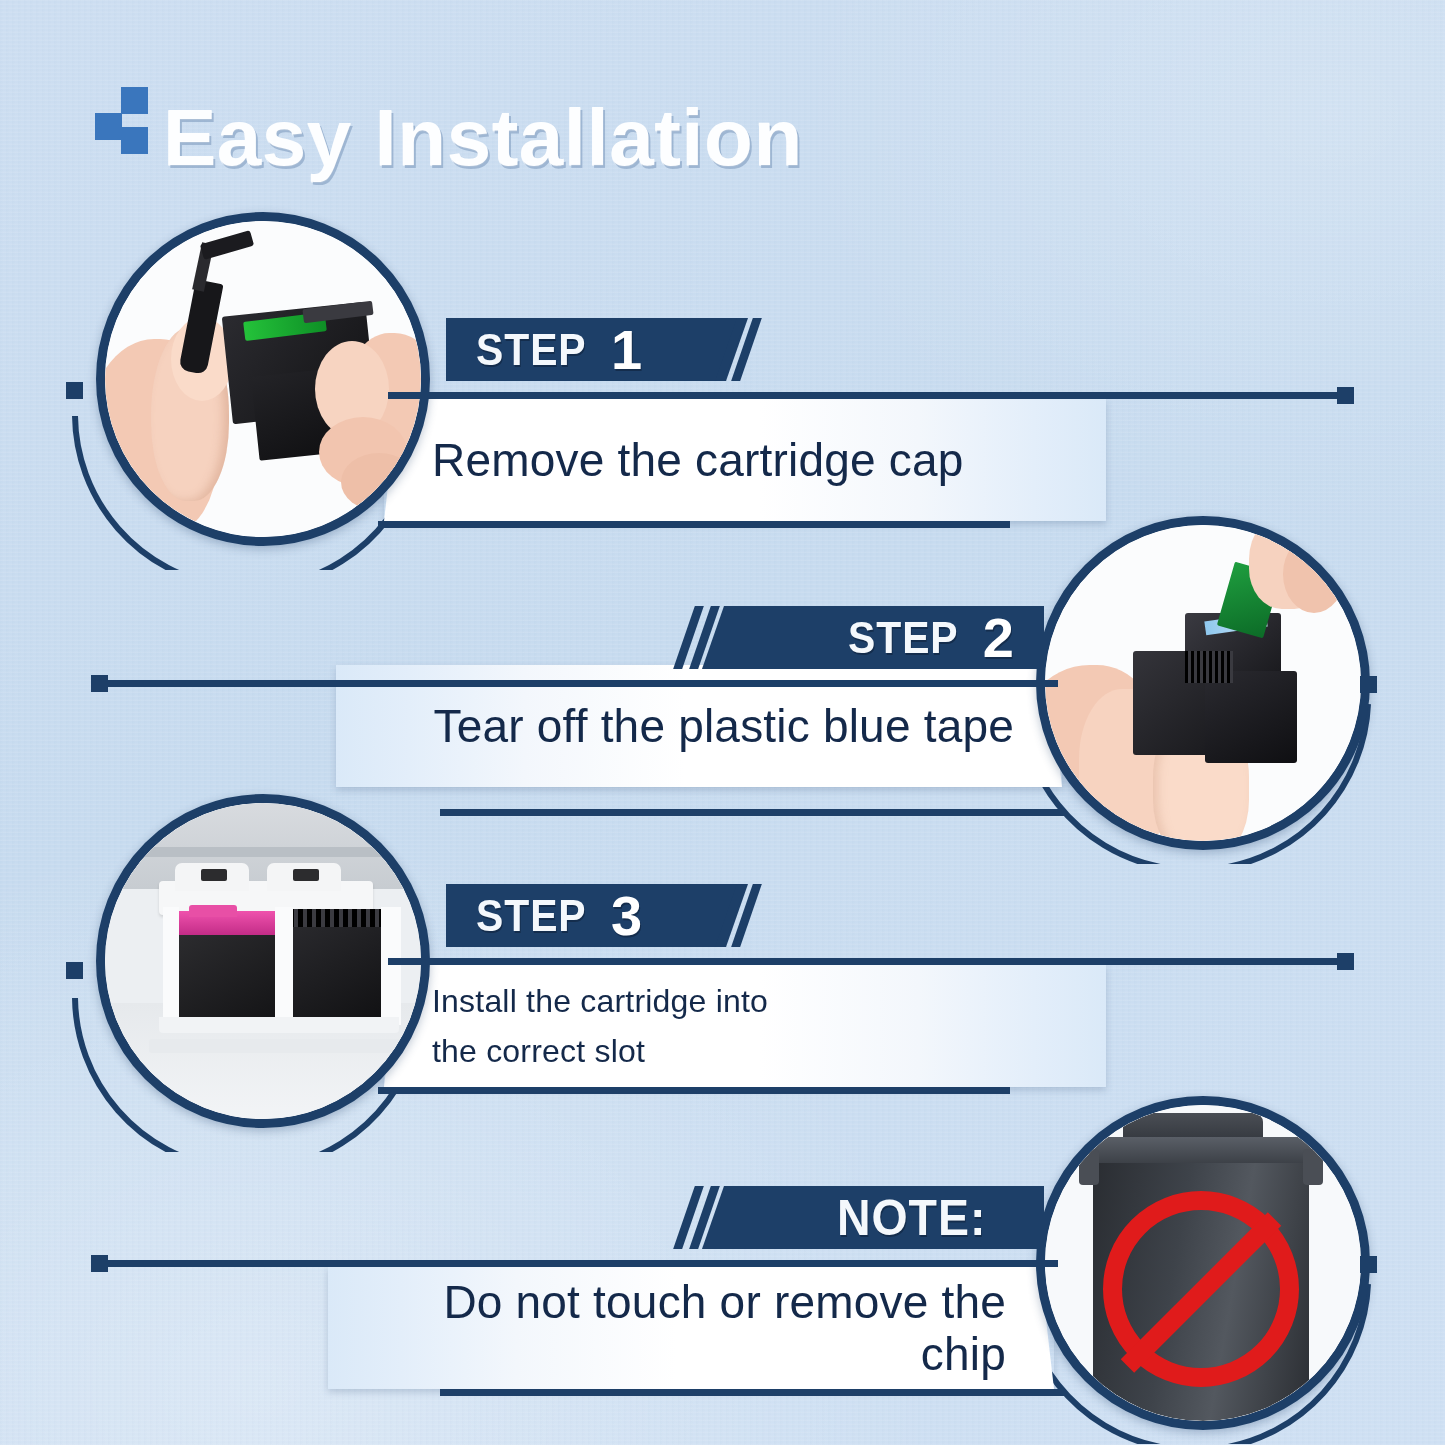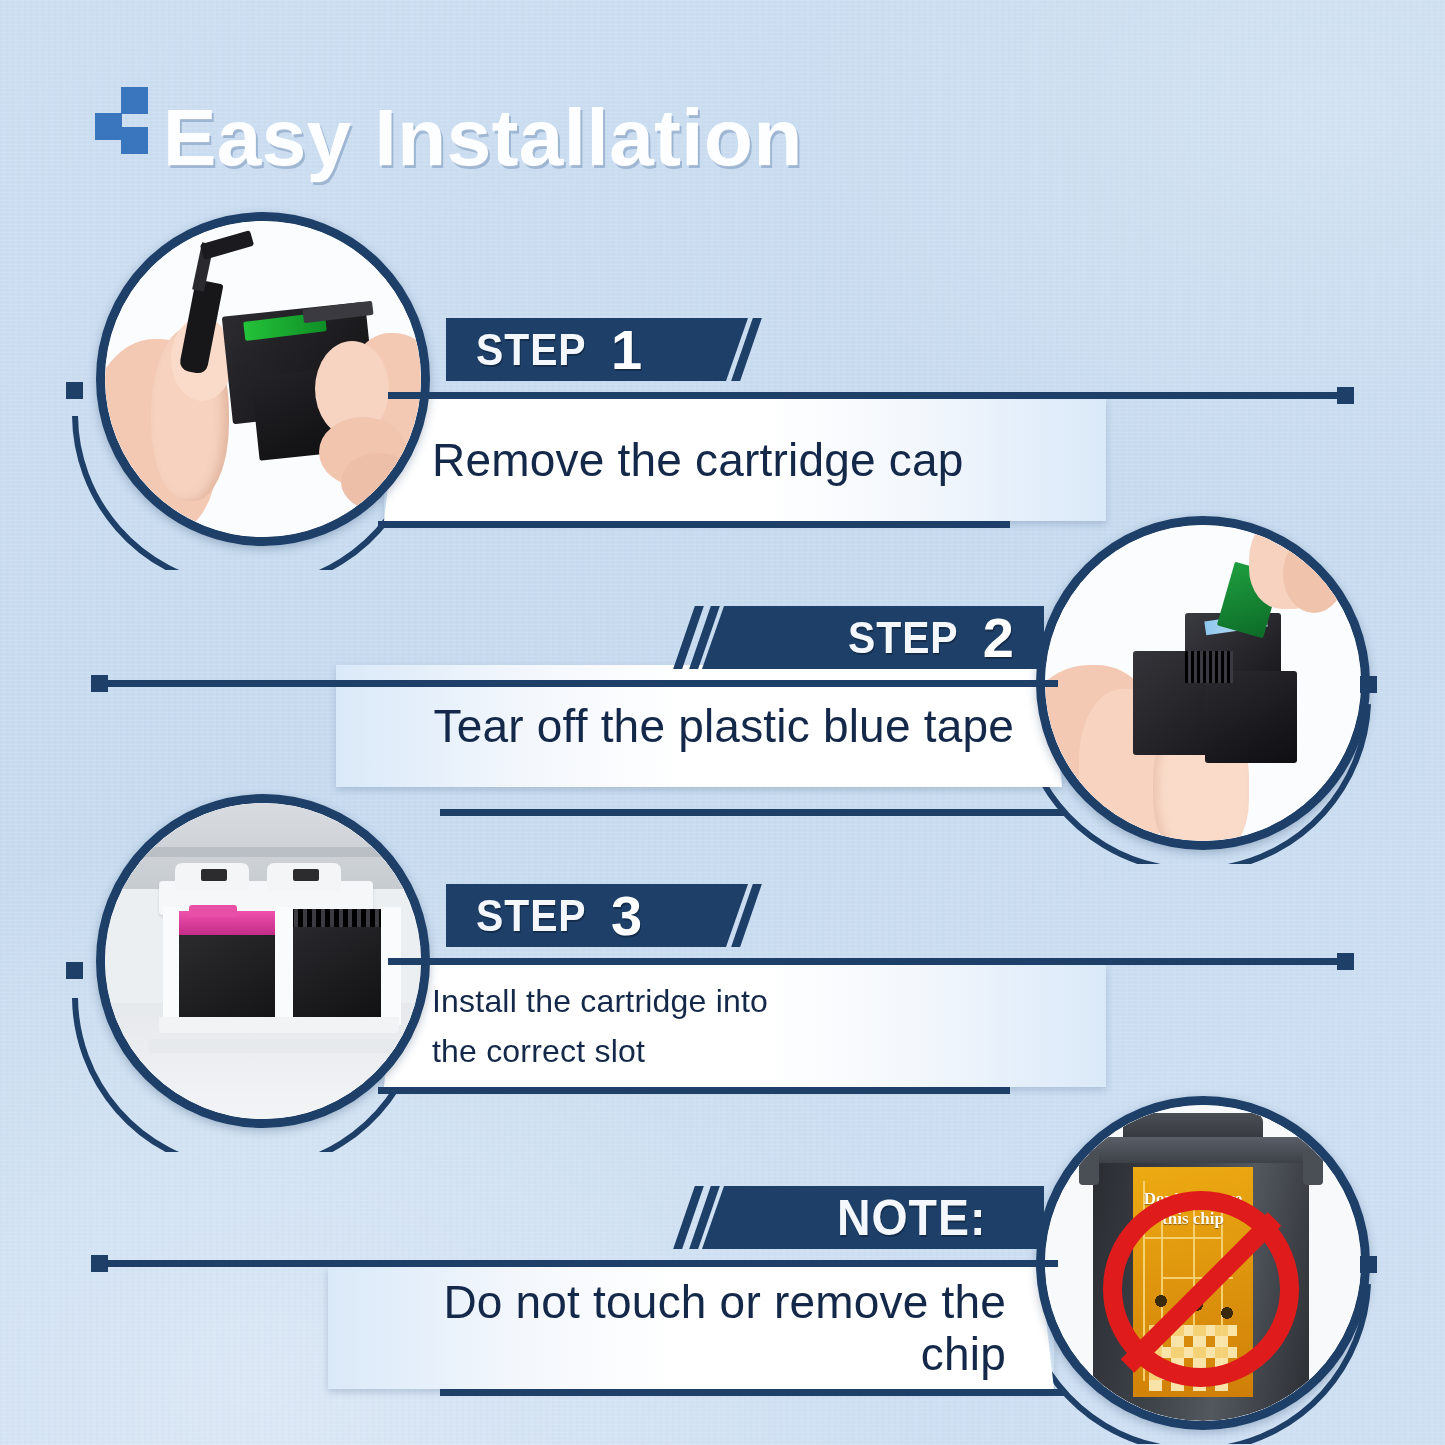--- a/index.html
+++ b/index.html
@@ -291,43 +291,20 @@
 
     <div class="photo" style="left:1036px;top:1096px;">
       <div class="inner" style="background:#f7f9fb;">
 
         <div style="position:absolute;left:78px;top:8px;width:140px;height:36px;background:linear-gradient(180deg,#4a4e55,#2e3238);border-radius:9px 9px 0 0;"></div>
         <div style="position:absolute;left:44px;top:32px;width:224px;height:34px;background:linear-gradient(180deg,#5a5f67,#34383e);border-radius:9px 9px 0 0;"></div>
         <div style="position:absolute;left:48px;top:58px;width:216px;height:258px;background:linear-gradient(100deg,#2a2d32 0%,#3e434a 38%,#53585f 62%,#2b2e33 100%);border-radius:4px;"></div>
         <div style="position:absolute;left:34px;top:44px;width:20px;height:36px;background:#4a4e55;border-radius:4px;"></div>
         <div style="position:absolute;left:258px;top:44px;width:20px;height:36px;background:#4a4e55;border-radius:4px;"></div>
 
-        <div style="position:absolute;left:88px;top:62px;width:120px;height:230px;background:linear-gradient(170deg,#edaa12,#cf7f08);overflow:hidden;">
-
-          <div style="position:absolute;left:10px;top:14px;width:2px;height:200px;background:#f6cf6e;"></div>
-          <div style="position:absolute;left:28px;top:40px;width:2px;height:170px;background:#f6cf6e;"></div>
-          <div style="position:absolute;left:60px;top:26px;width:2px;height:186px;background:#f6cf6e;"></div>
-          <div style="position:absolute;left:88px;top:34px;width:2px;height:180px;background:#f6cf6e;"></div>
-          <div style="position:absolute;left:10px;top:70px;width:78px;height:2px;background:#f6cf6e;"></div>
-          <div style="position:absolute;left:30px;top:110px;width:70px;height:2px;background:#f6cf6e;"></div>
-
-          <div style="position:absolute;left:0;top:22px;width:120px;text-align:center;color:#fffdf6;font-family:'Liberation Serif',serif;font-weight:700;font-size:17px;line-height:19px;text-shadow:0 1px 1px rgba(90,50,0,.6);">Don't remove</div>
-          <div style="position:absolute;left:0;top:42px;width:120px;text-align:center;color:#fffdf6;font-family:'Liberation Serif',serif;font-weight:700;font-size:17px;line-height:19px;text-shadow:0 1px 1px rgba(90,50,0,.6);">this chip</div>
-
-          <div style="position:absolute;left:14px;top:124px;width:94px;height:96px;
-                      background:
-                        radial-gradient(circle 6px at 14px 10px,#3a2a0c 98%,transparent),
-                        radial-gradient(circle 6px at 50px 14px,#3a2a0c 98%,transparent),
-                        radial-gradient(circle 6px at 80px 22px,#3a2a0c 98%,transparent),
-                        radial-gradient(circle 5px at 26px 34px,#3a2a0c 98%,transparent);"></div>
-          <div style="position:absolute;left:16px;top:158px;width:88px;height:66px;
-                      background:repeating-linear-gradient(90deg,#fbe9b2 0 13px,transparent 13px 22px),
-                                 repeating-linear-gradient(180deg,#fbe9b2 0 11px,transparent 11px 22px);
-                      background-blend-mode:multiply;opacity:.95;"></div>
-        </div>
 
         <div style="position:absolute;left:58px;top:86px;width:196px;height:196px;border:19px solid #e01b1b;border-radius:50%;box-sizing:border-box;"></div>
         <div style="position:absolute;left:52px;top:178px;width:208px;height:19px;background:#e01b1b;transform:rotate(-45deg);transform-origin:center;"></div>
       </div>
     </div>
     <div class="endsq" style="left:1360px;top:1256px;"></div>
 
     <div class="banner r" style="left:702px;top:1186px;width:312px;align-items:center;">
       <span class="word" style="font-size:50px;line-height:50px;">NOTE:</span>
       <span class="num"></span>

